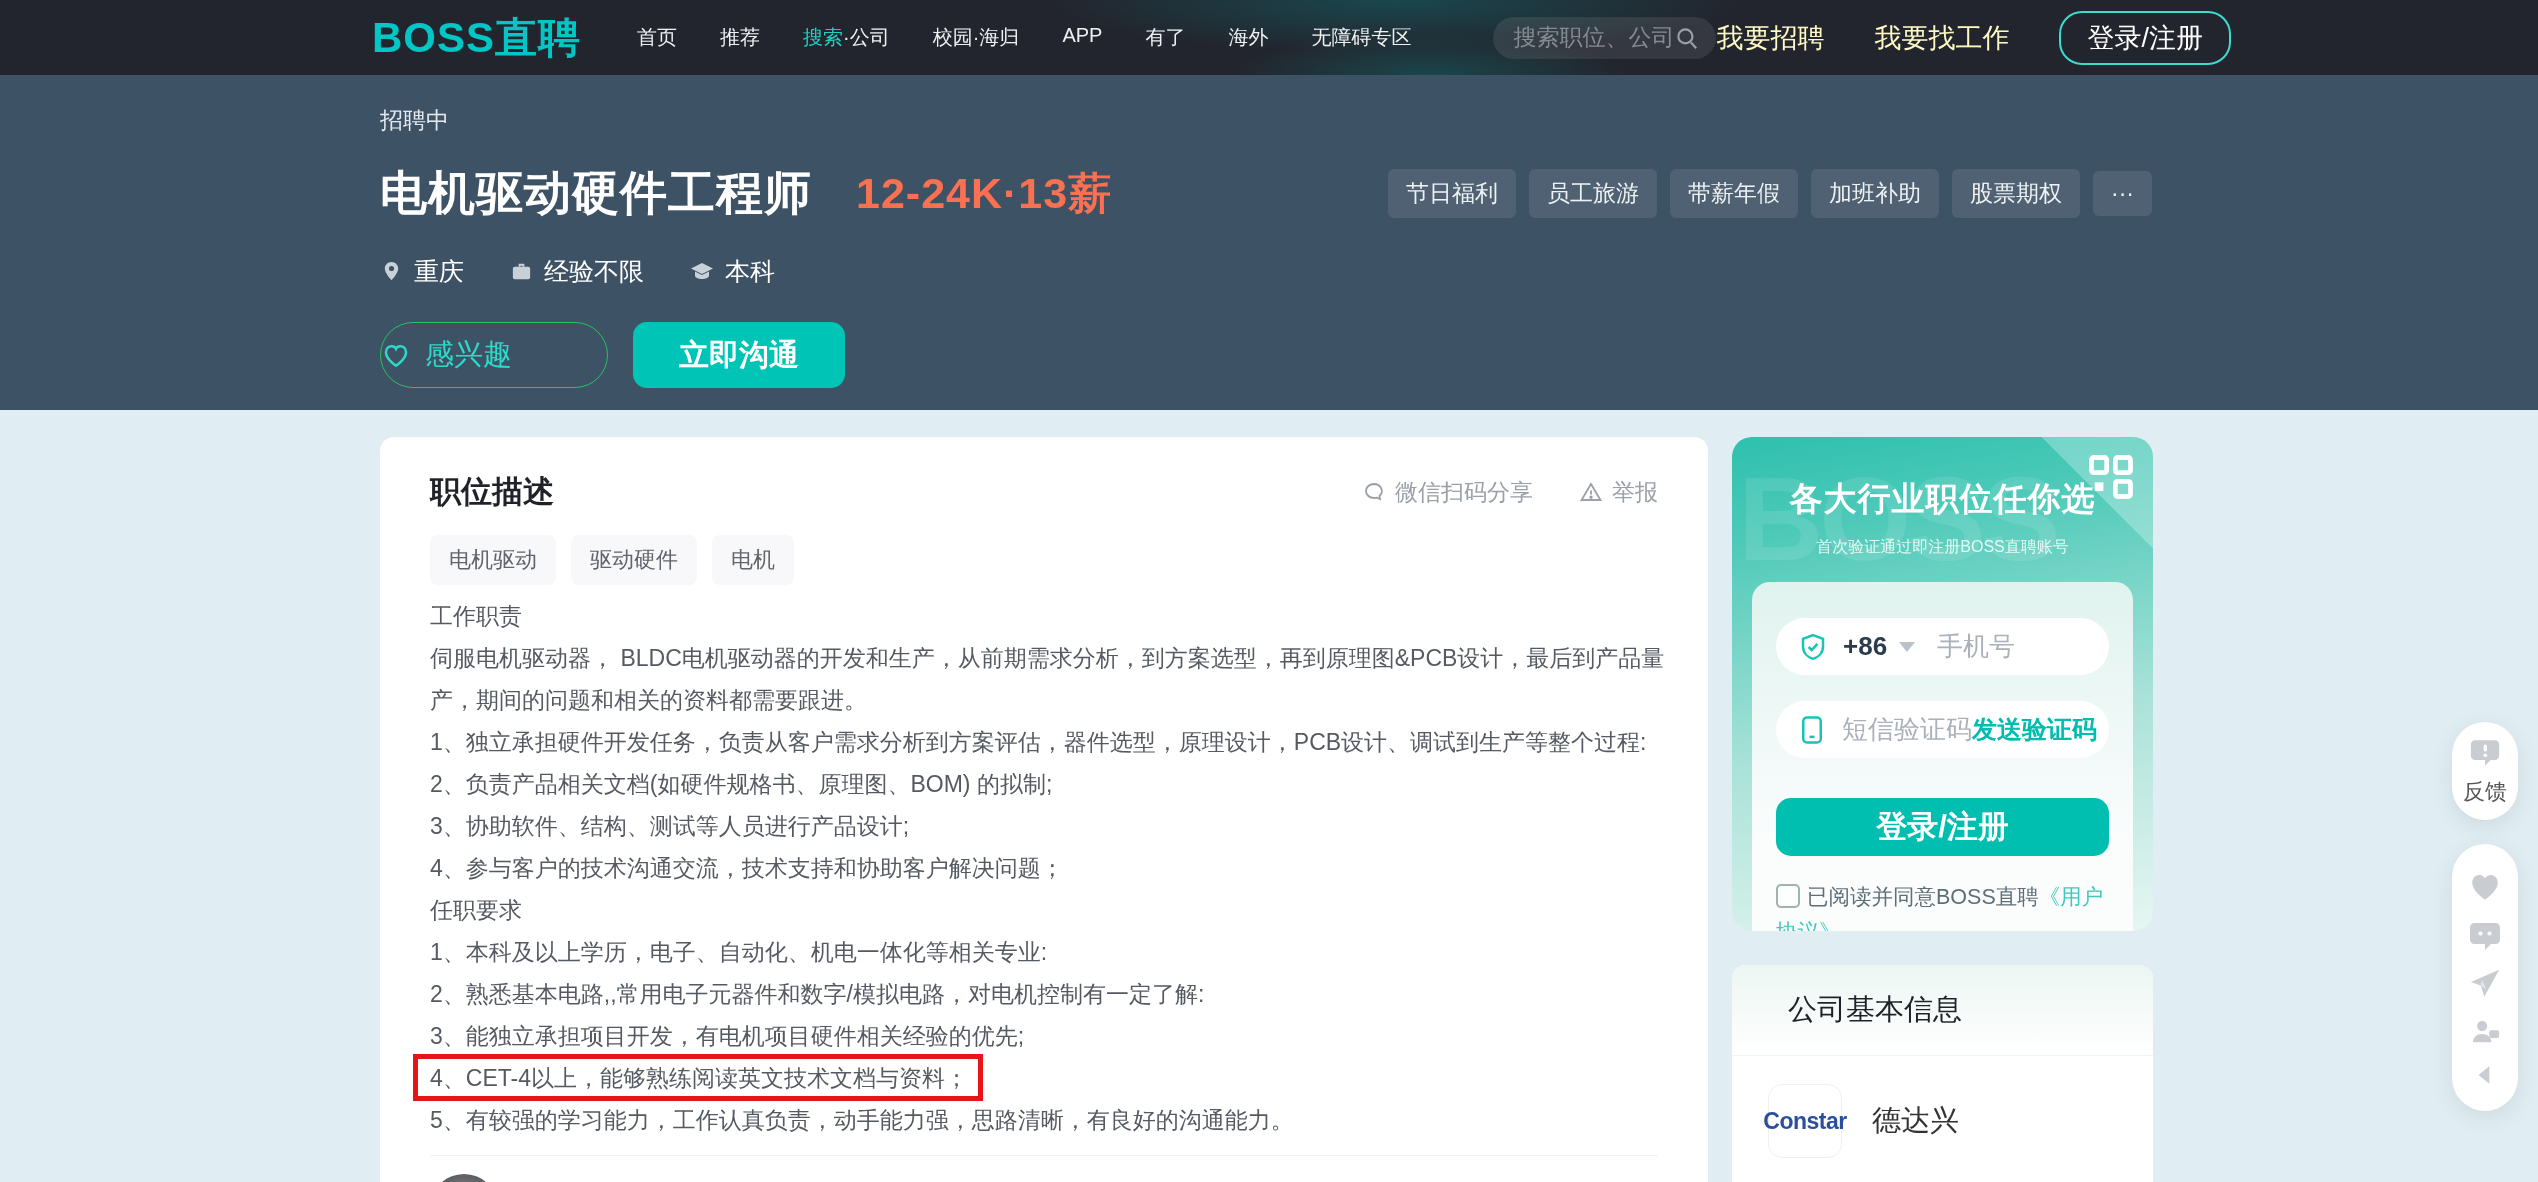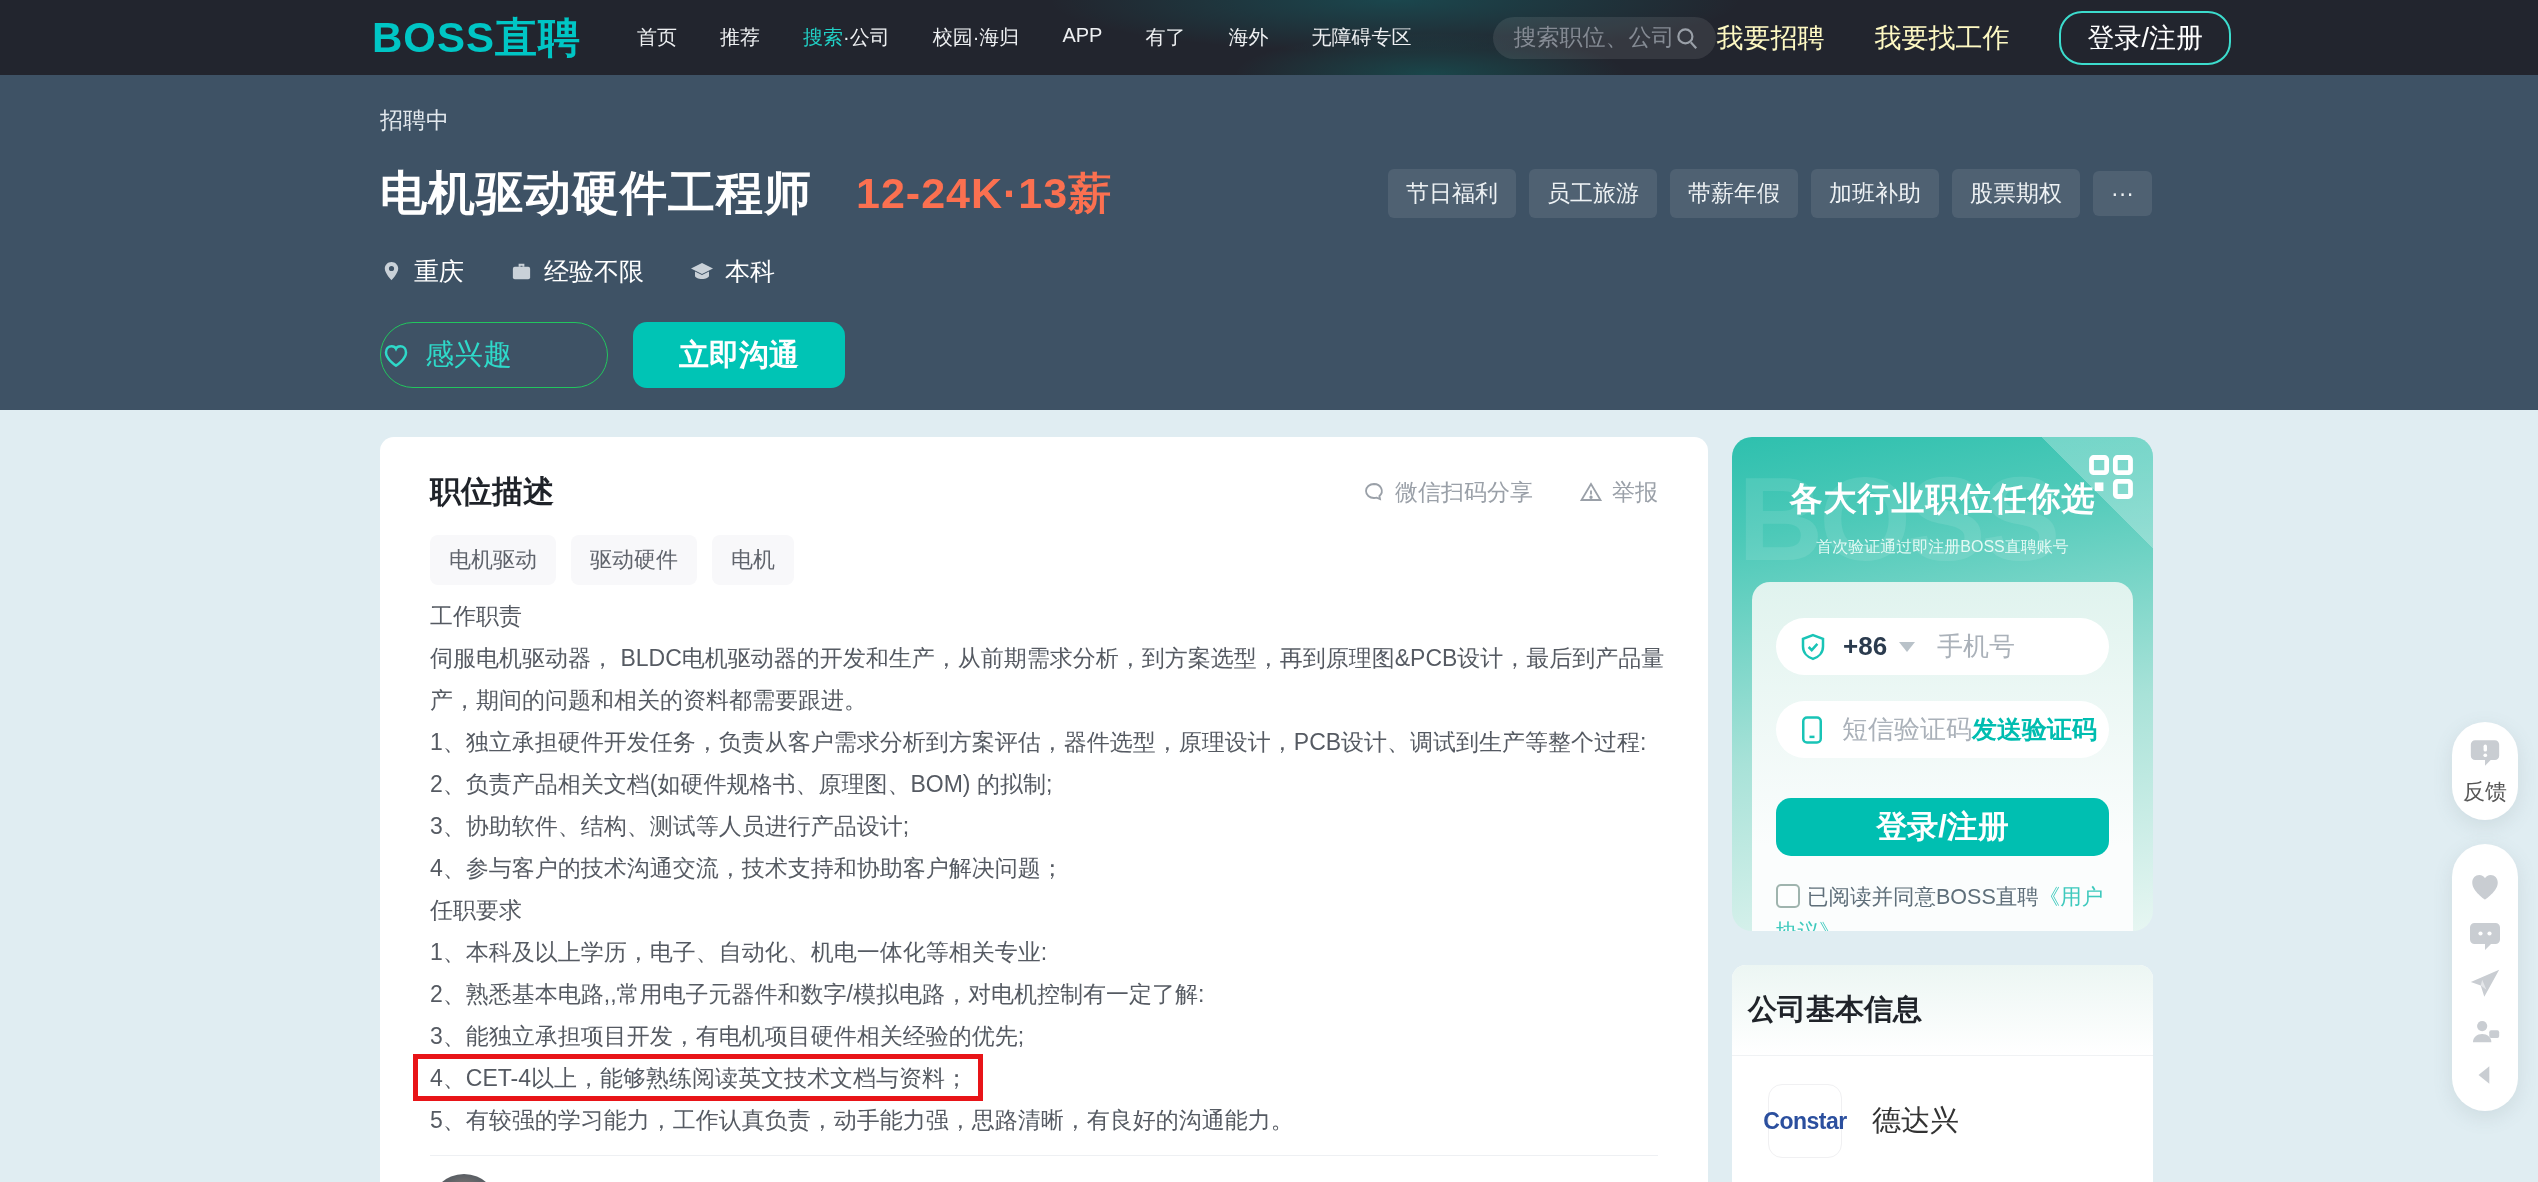--- a/index.html
+++ b/index.html
@@ -76,21 +76,21 @@
   .placeholder { color:#aab1b9; font-size:26px; margin-left:22px; white-space:nowrap; }
   .send-code { margin-left:auto; color:#00bdb0; font-size:25px; font-weight:600; cursor:pointer; white-space:nowrap; }
   .login-btn { margin-top:40px; width:100%; height:58px; border:none; border-radius:15px; background:#00bfb1; color:#fff;
     font-size:31px; font-weight:600; cursor:pointer; }
   .agreement { margin-top:24px; font-size:21.5px; color:#5f6f7a; line-height:35px; }
   .agreement .cb { display:inline-block; width:24px; height:24px; border:2px solid #9fb4ae; border-radius:5px; background:#fdfefe;
     vertical-align:-4px; margin-right:7px; cursor:pointer; }
   .agreement a { color:#3ec9bd; text-decoration:none; cursor:pointer; }
 
   .company-card { margin-top:34px; background:#fff; border-radius:14px; overflow:hidden; height:252px; }
-  .company-head { padding:25px 16px; font-size:29px; font-weight:700; color:#1f2329;
+  .company-head { padding:25px 56px; font-size:29px; font-weight:400; color:#1f2329;
     background:linear-gradient(180deg, #ecf6f3, #ffffff); border-bottom:1px solid #f0f2f4; }
   .company-body { padding:28px 36px; }
   .company-row { display:flex; align-items:center; }
   .company-logo { width:74px; height:74px; border:1px solid #f0f0f2; border-radius:14px; display:flex; align-items:center; justify-content:center; }
   .company-logo span { color:#2b4f9e; font-weight:700; font-size:23px; letter-spacing:-0.5px; }
   .company-name { margin-left:30px; font-size:29px; color:#333; }
 
   
   .rail { position:absolute; right:20px; top:722px; width:66px; display:flex; flex-direction:column; gap:24px; z-index:9; }
   .fab { background:#fff; border-radius:33px; box-shadow:0 6px 20px rgba(90,110,120,.14); display:flex; flex-direction:column; align-items:center; }

